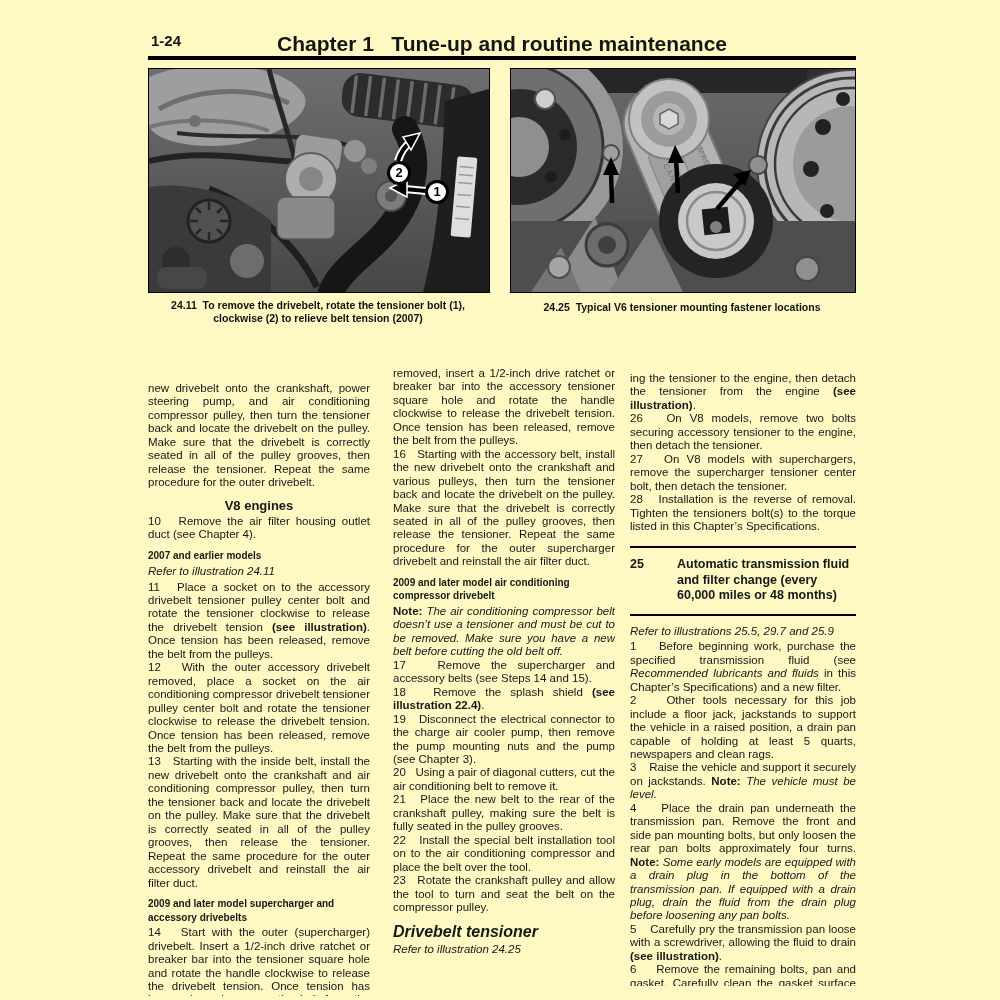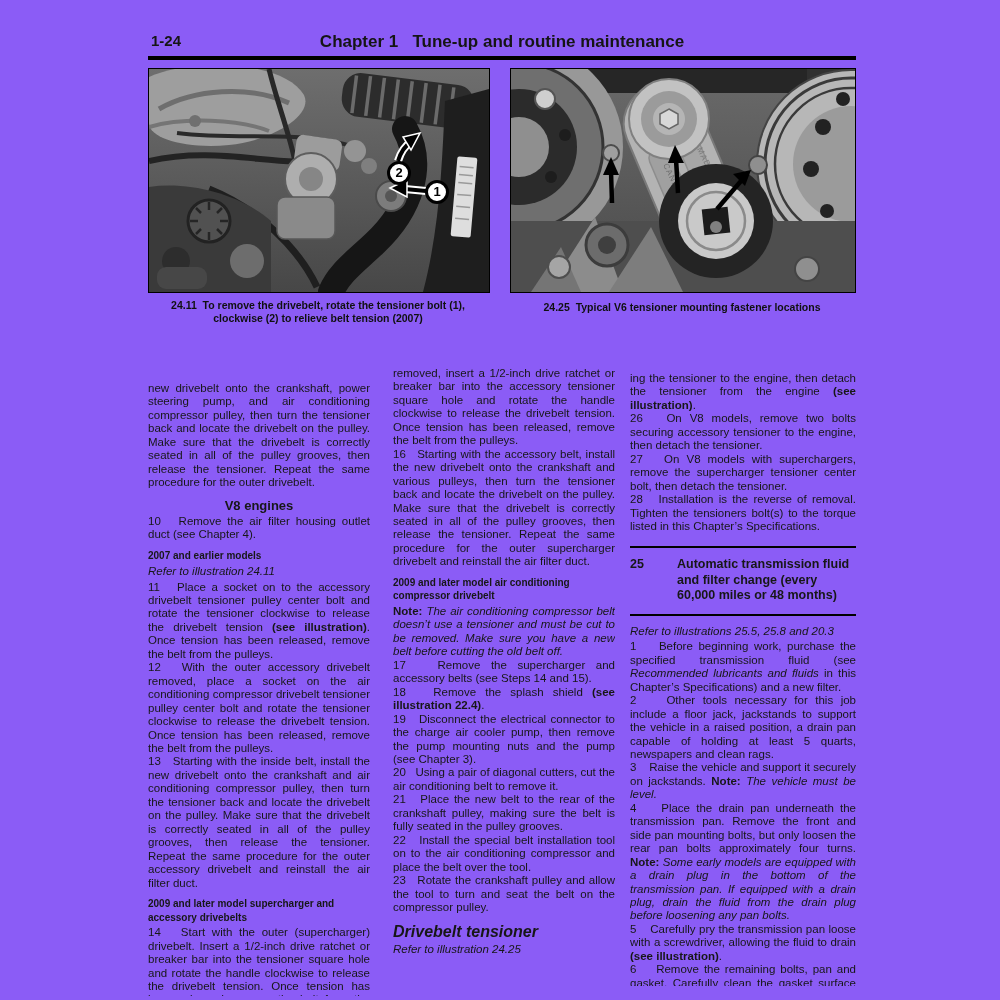--- a/index.html
+++ b/index.html
@@ -2,25 +2,25 @@
 <html><head>
 <meta charset="utf-8">
 <style>
   html,body{margin:0;padding:0;}
   body{
     width:1000px;height:1000px;background:#ffffff;
     font-family:"Liberation Sans",sans-serif;color:#151515;
     position:relative;overflow:hidden;
     -webkit-font-smoothing:antialiased;
   }
-  .page{position:absolute;inset:0;background:#8b5cf6;}
+  .page{position:absolute;inset:0;background:#fef9c3;}
 
   
   .hdr-num{position:absolute;left:151px;top:32px;font-size:15px;font-weight:bold;}
-  .hdr-title{position:absolute;left:148px;top:32px;width:708px;text-align:center;font-size:17px;font-weight:bold;}
+  .hdr-title{position:absolute;left:148px;top:32px;width:708px;text-align:center;font-size:21px;font-weight:bold;}
   .hdr-rule{position:absolute;left:148px;top:56px;width:708px;height:4px;background:#000;}
 
   
   .fig{position:absolute;top:68px;height:223px;border:1px solid #000;overflow:hidden;background:#606060;}
   #fig1{left:148px;width:340px;}
   #fig2{left:510px;width:344px;}
   .fig svg{display:block;}
 
   .callout{
     position:absolute;width:18px;height:18px;border-radius:50%;
@@ -281,21 +281,21 @@
     </div>
   <div class="col" id="col3">
       <div class="blk-para">ing the tensioner to the engine, then detach the tensioner from the engine <b>(see illustration)</b>.</div>
       <div class="blk-para">26&nbsp;&nbsp;&nbsp;On V8 models, remove two bolts securing accessory tensioner to the engine, then detach the tensioner.</div>
       <div class="blk-para">27&nbsp;&nbsp;&nbsp;On V8 models with superchargers, remove the supercharger tensioner center bolt, then detach the tensioner.</div>
       <div class="blk-para">28&nbsp;&nbsp;&nbsp;Installation is the reverse of removal. Tighten the tensioners bolt(s) to the torque listed in this Chapter’s Specifications.</div>
       <div class="blk-section">
         <span class="sec-num">25</span>
         <span class="sec-title">Automatic transmission fluid and filter change (every 60,000 miles or 48 months)</span>
       </div>
-      <div class="blk-ref">Refer to illustrations 25.5, 25.8 and 20.3</div>
+      <div class="blk-ref">Refer to illustrations 25.5, 29.7 and 25.9</div>
       <div class="blk-para">1&nbsp;&nbsp;&nbsp;&nbsp;Before beginning work, purchase the specified transmission fluid (see <i>Recommended lubricants and fluids</i> in this Chapter’s Specifications) and a new filter.</div>
       <div class="blk-para">2&nbsp;&nbsp;&nbsp;&nbsp;Other tools necessary for this job include a floor jack, jackstands to support the vehicle in a raised position, a drain pan capable of holding at least 5 quarts, newspapers and clean rags.</div>
       <div class="blk-para">3&nbsp;&nbsp;&nbsp;&nbsp;Raise the vehicle and support it securely on jackstands. <b>Note:</b> <i>The vehicle must be level.</i></div>
       <div class="blk-para">4&nbsp;&nbsp;&nbsp;&nbsp;Place the drain pan underneath the transmission pan. Remove the front and side pan mounting bolts, but only loosen the rear pan bolts approximately four turns. <b>Note:</b> <i>Some early models are equipped with a drain plug in the bottom of the transmission pan. If equipped with a drain plug, drain the fluid from the drain plug before loosening any pan bolts.</i></div>
       <div class="blk-para">5&nbsp;&nbsp;&nbsp;&nbsp;Carefully pry the transmission pan loose with a screwdriver, allowing the fluid to drain <b>(see illustration)</b>.</div>
       <div class="blk-para">6&nbsp;&nbsp;&nbsp;&nbsp;Remove the remaining bolts, pan and gasket. Carefully clean the gasket surface of</div>
     </div>
 
 </div>
 

